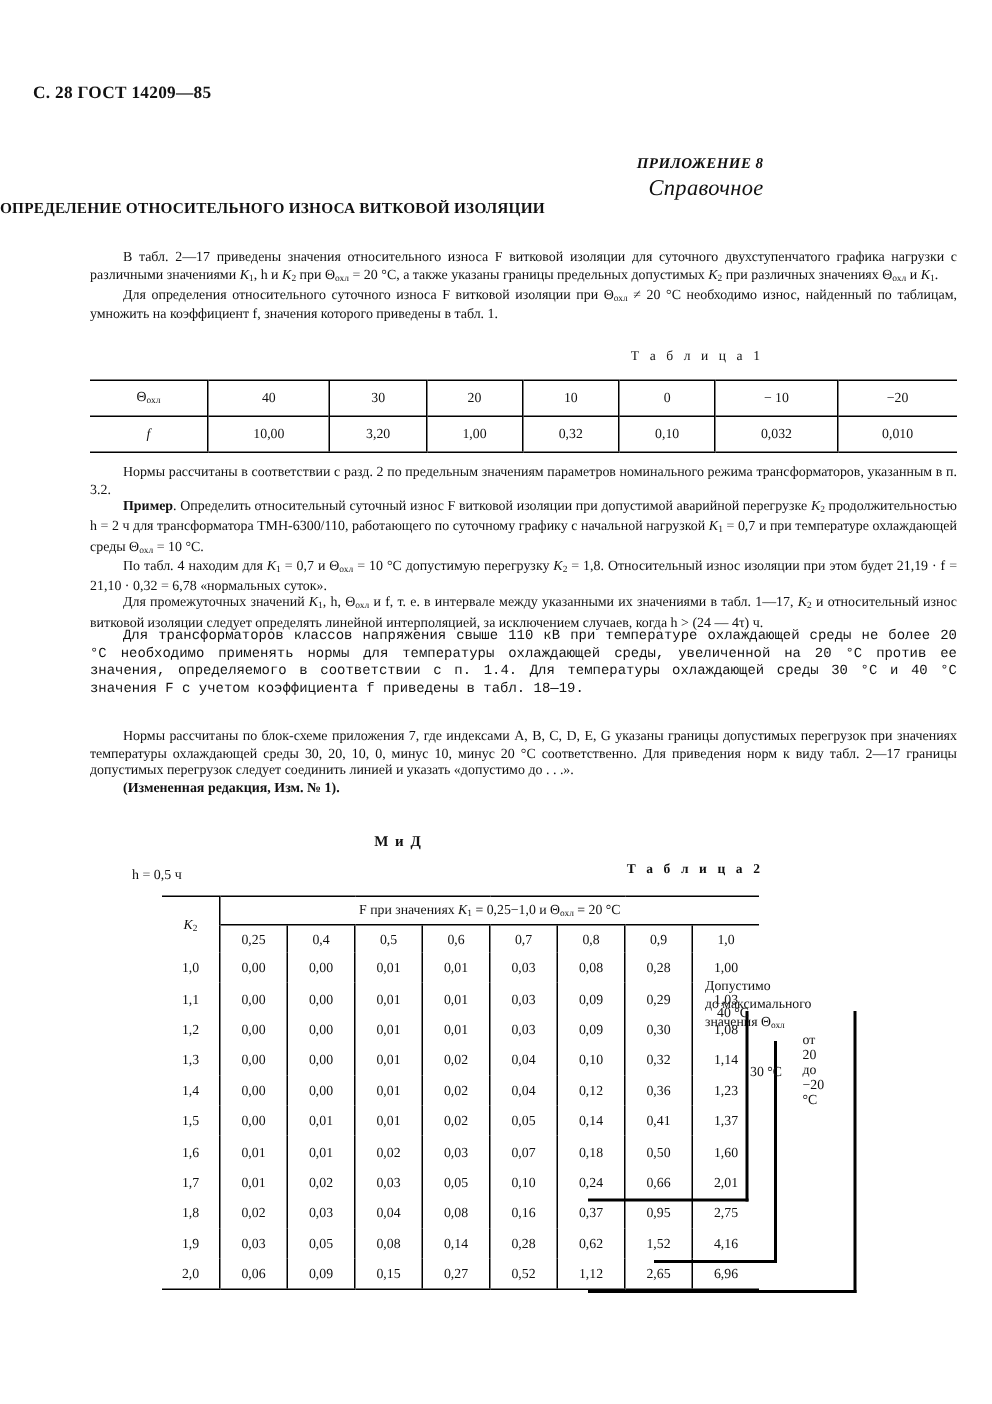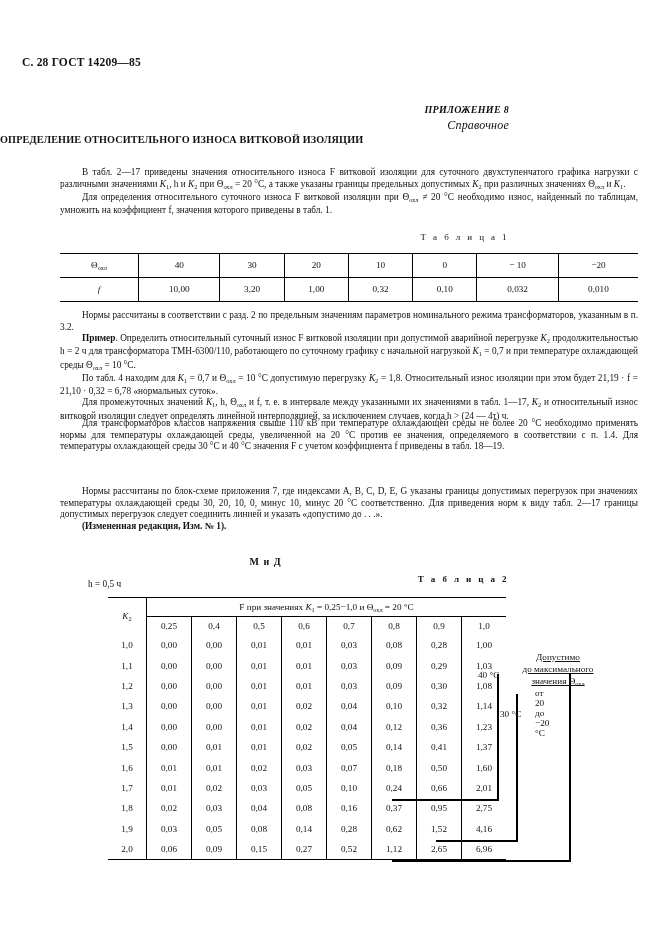--- a/index.html
+++ b/index.html
@@ -17,40 +17,40 @@
   .pg-header{
     position:absolute;left:22px;top:56px;
     font-size:11.5px;font-weight:bold;letter-spacing:.2px;
   }
   .appendix{
     position:absolute;right:22px;top:104px;
     text-align:right;
     font-style:italic;font-weight:bold;font-size:10px;letter-spacing:.3px;
   }
   .appendix .sub{
-    display:block;font-weight:normal;font-size:12px;
+    display:block;font-weight:normal;font-size:15px;
     margin-top:3px;letter-spacing:.2px;
   }
 
   .doc-title{
     position:absolute;left:0;right:0;top:133px;
     font-weight:bold;font-size:10.2px;
     letter-spacing:.15px;line-height:14px;
   }
 
   
   .body-text{
     position:absolute;left:60px;width:578px;
     font-size:9.3px;line-height:11.6px;
     text-align:justify;
   }
   .body-text p{margin:0;text-indent:22px;}
   .blk1{top:167px;}
   .blk2{top:310px;}
-  .blk3{top:418px;}
+  .blk3{top:418px;font-family:Liberation Mono, monospace;}
   .blk4{top:486px;}
   .note-bold{font-weight:bold;}
 
   sub{font-size:.68em;vertical-align:-.25em;}
   .it{font-style:italic;}
 
   .tbl-label{
     position:absolute;font-size:9px;letter-spacing:2.4px;
     right:22px;text-align:center;
   }
@@ -102,21 +102,21 @@
   .t2 tr.hdr2 td{height:18px;}
   .t2 tr.data td{height:20.4px;}
   .t2 tr.last td{border-bottom:1.2px solid #000;}
 
   
   .step{position:absolute;background:#000;}
 
   
   .annot{
     position:absolute;left:470px;top:651px;width:176px;
-    text-align:center;font-size:9.2px;line-height:12.2px;text-decoration:underline;
+    font-size:9.2px;line-height:12.2px;
   }
   .temp-lbl{
     position:absolute;font-size:9.2px;
   }
 </style>
 </head>
 <body>
 
 <div class="page">
 

